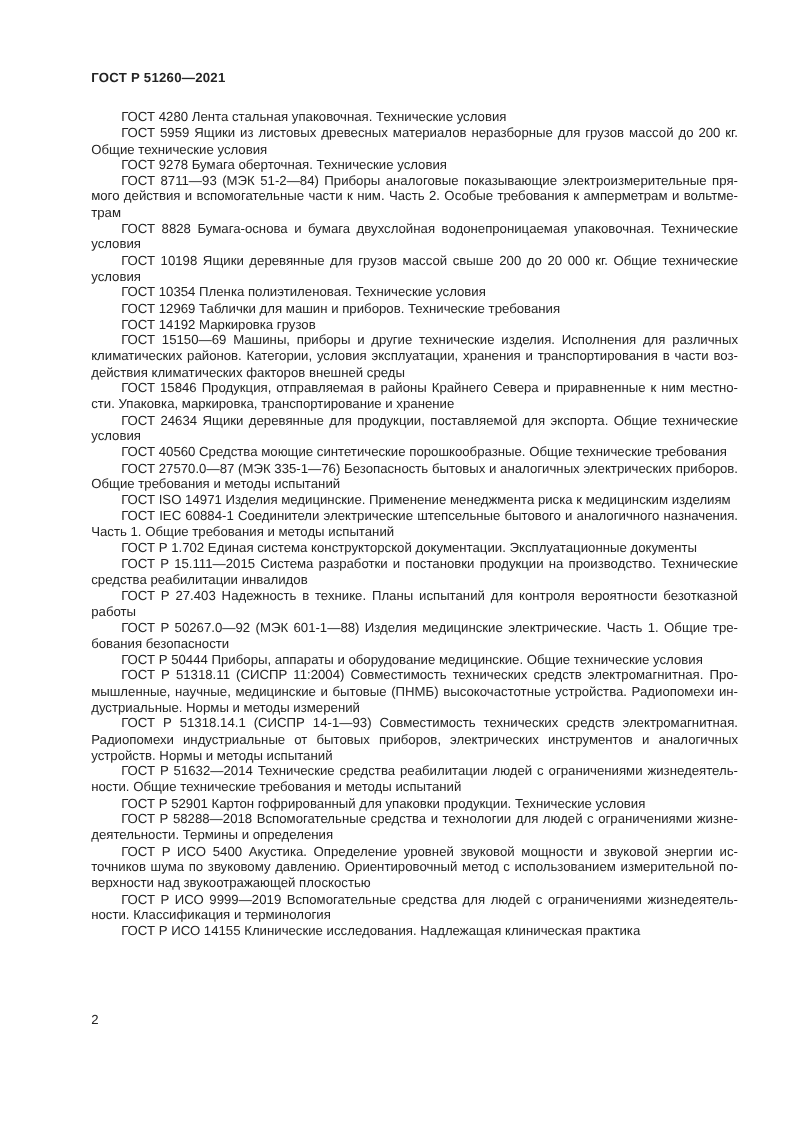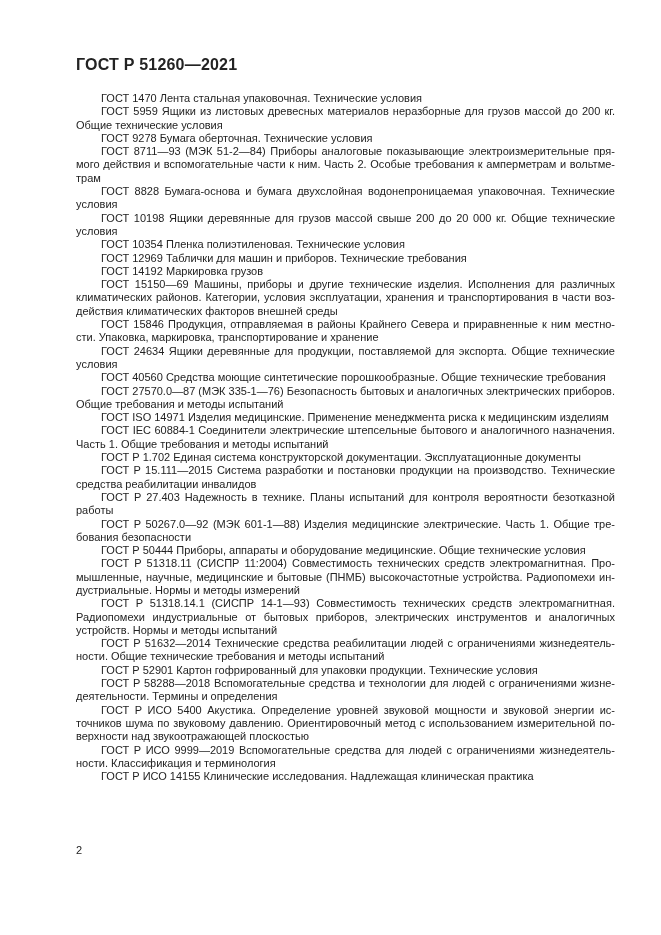--- a/index.html
+++ b/index.html
@@ -12,21 +12,21 @@
     height: 935px;
     position: relative;
     overflow: hidden;
     font-family: "Liberation Sans", "DejaVu Sans", sans-serif;
     color: #232323;
   }
   .doc-header {
     position: absolute;
     left: 76px;
     top: 58px;
-    font-size: 16px;
+    font-size: 11px;
     line-height: 14px;
     font-weight: 700;
     letter-spacing: 0.2px;
     white-space: nowrap;
   }
   .refs {
     position: absolute;
     left: 76px;
     top: 92px;
     width: 539px;
@@ -48,21 +48,21 @@
     font-size: 11px;
     line-height: 13.3px;
   }
 </style>
 </head>
 <body>
 
 <div class="doc-header">ГОСТ Р 51260—2021</div>
 
 <div class="refs">
-    <p class="ref">ГОСТ 1470 Лента стальная упаковочная. Технические условия</p>
+    <p class="ref">ГОСТ 4280 Лента стальная упаковочная. Технические условия</p>
     <p class="ref">ГОСТ 5959 Ящики из листовых древесных материалов неразборные для грузов массой до 200 кг. Общие технические условия</p>
     <p class="ref">ГОСТ 9278 Бумага оберточная. Технические условия</p>
     <p class="ref">ГОСТ 8711—93 (МЭК 51-2—84) Приборы аналоговые показывающие электроизмерительные пря­мого действия и вспомогательные части к ним. Часть 2. Особые требования к амперметрам и вольтме­трам</p>
     <p class="ref">ГОСТ 8828 Бумага-основа и бумага двухслойная водонепроницаемая упаковочная. Технические условия</p>
     <p class="ref">ГОСТ 10198 Ящики деревянные для грузов массой свыше 200 до 20&nbsp;000 кг. Общие технические условия</p>
     <p class="ref">ГОСТ 10354 Пленка полиэтиленовая. Технические условия</p>
     <p class="ref">ГОСТ 12969 Таблички для машин и приборов. Технические требования</p>
     <p class="ref">ГОСТ 14192 Маркировка грузов</p>
     <p class="ref">ГОСТ 15150—69 Машины, приборы и другие технические изделия. Исполнения для различных климатических районов. Категории, условия эксплуатации, хранения и транспортирования в части воз­действия климатических факторов внешней среды</p>
     <p class="ref">ГОСТ 15846 Продукция, отправляемая в районы Крайнего Севера и приравненные к ним местно­сти. Упаковка, маркировка, транспортирование и хранение</p>

